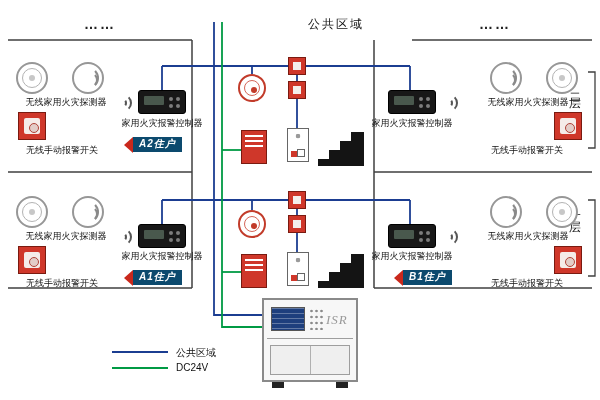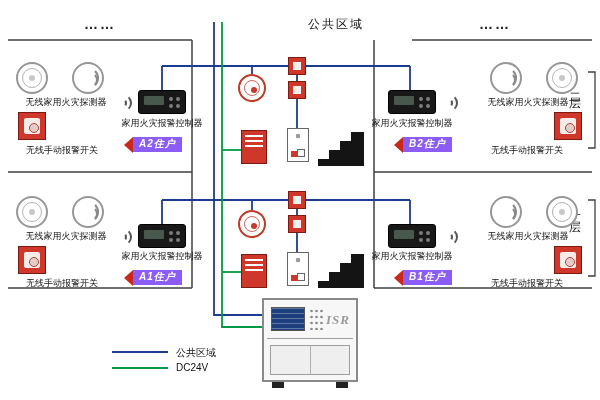--- a/index.html
+++ b/index.html
@@ -64,34 +64,34 @@
   .module{position:absolute;z-index:2;width:22px;height:34px;border:1px solid #666;
           background:radial-gradient(circle at 50% 22%, #9a9a9a 2px, transparent 2.6px),#fff;}
   .module::before{content:"";position:absolute;left:3px;bottom:4px;width:6px;height:6px;background:#cf372a;}
   .module::after{content:"";position:absolute;right:3px;bottom:4px;width:6px;height:6px;
                  border:1px solid #666;background:#fff;}
 
   
   .flag{position:absolute;z-index:3;display:flex;align-items:center;height:17px;}
   .flag::before{content:"";width:0;height:0;border-top:8px solid transparent;
                 border-bottom:8px solid transparent;border-right:9px solid #c9281c;}
-  .flag-text{background:#8b5cf6;color:#fff;font-size:10px;font-weight:bold;font-style:italic;
+  .flag-text{background:#0c4a6e;color:#fff;font-size:10px;font-weight:bold;font-style:italic;
              padding:1px 6px 2px;line-height:1.25;letter-spacing:1px;white-space:nowrap;}
 
   .stairs{position:absolute;z-index:2;}
 
   
   .cabinet{position:absolute;z-index:2;left:262px;top:298px;width:96px;height:84px;
            border:2px solid #8a8a8a;background:#f7f7f7;}
   .cab-screen{position:absolute;left:7px;top:7px;width:34px;height:24px;background:#1e3f7d;border:1px solid #555;
               background-image:repeating-linear-gradient(rgba(255,255,255,.3) 0 1px,transparent 1px 5px);}
   .cab-controls{position:absolute;left:45px;top:8px;width:16px;height:22px;
                 background-image:radial-gradient(#8a8a8a 1px,transparent 1.3px);background-size:5px 6px;}
   .cab-brand{position:absolute;left:62px;top:12px;font-family:"Liberation Serif","DejaVu Serif",serif;
-             font-style:italic;font-size:13px;color:#9a9a9a;letter-spacing:1px;font-weight:bold;}
+             font-style:italic;font-size:13px;color:#9a9a9a;letter-spacing:1px;}
   .cab-divider{position:absolute;left:3px;right:3px;top:38px;border-top:1px solid #9e9e9e;}
   .cab-door{position:absolute;left:6px;top:45px;width:80px;height:30px;border:1px solid #9e9e9e;background:#efefef;}
   .cab-door::before{content:"";position:absolute;left:50%;top:0;bottom:0;border-left:1px solid #b0b0b0;}
   .cab-foot{position:absolute;width:12px;height:6px;background:#222;top:82px;}
 </style>
 </head>
 <body>
 
 <div class="stage">
 
@@ -156,23 +156,20 @@
   <div class="callpoint" style="left:288px;top:81px;"></div>
   <div class="strobe" style="left:241px;top:130px;"></div>
   <div class="module" style="left:287px;top:128px;"></div>
   <svg class="stairs" style="left:318px;top:132px;" width="46" height="34" viewBox="0 0 46 34">
     <polygon points="0,34 0,27 11,27 11,18 22,18 22,9 33,9 33,0 46,0 46,34" fill="#141414"></polygon>
   </svg>
 
   <div class="controller" style="left:388px;top:90px;"></div>
   <div class="wifi" style="left:440px;top:94px;"></div>
   <div class="lbl" style="left:360px;top:118px;width:104px;">家用火灾报警控制器</div>
-  <div class="flag" style="left:394px;top:136px;">
-    <span class="flag-text">B2住户</span>
-  </div>
   <div class="detector arcs" style="left:490px;top:62px;"></div>
   <div class="detector" style="left:546px;top:62px;"></div>
   <div class="lbl" style="left:462px;top:97px;width:132px;">无线家用火灾探测器</div>
   <div class="rswitch" style="left:554px;top:112px;"></div>
   <div class="lbl" style="left:464px;top:145px;width:126px;">无线手动报警开关</div>
 
   <div class="detector" style="left:16px;top:196px;"></div>
   <div class="detector arcs" style="left:72px;top:196px;"></div>
   <div class="lbl" style="left:2px;top:231px;width:128px;">无线家用火灾探测器</div>
   <div class="rswitch" style="left:18px;top:246px;"></div>

